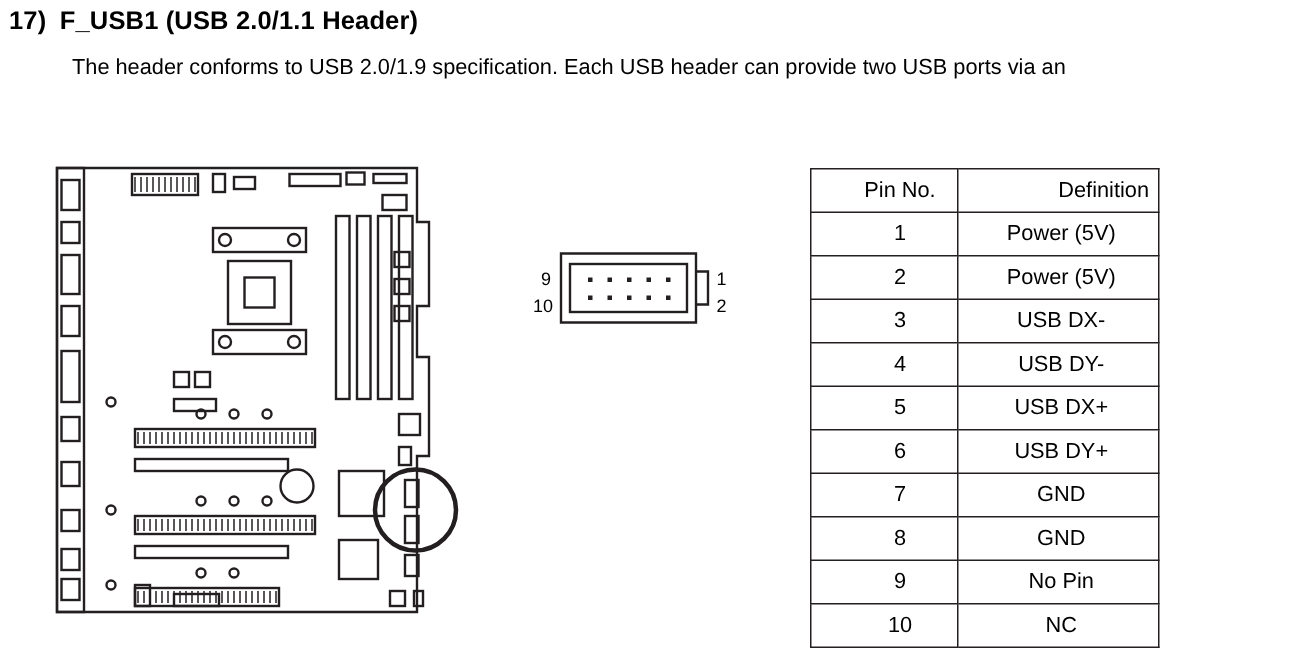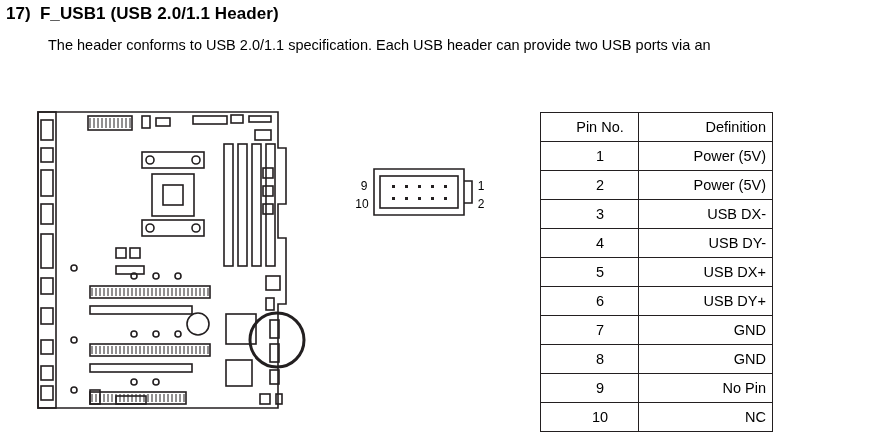--- a/index.html
+++ b/index.html
@@ -79,41 +79,41 @@
     font-weight: normal;
     background: #ffffff;
   }
   .pin-table .c-pin {
     width: 64px;
     text-align: center;
     padding-left: 27px;
   }
   .pin-table .c-def {
     width: 117px;
-    text-align: right;
+    text-align: center;
     padding-left: 10px;
   }
   .pin-table thead td {
     text-align: center;
   }
   .pin-table thead .c-def {
     text-align: right;
   }
 </style>
 </head>
 <body>
 
 <div class="page">
 
   <div class="heading">
     <span class="num">17)</span><span>F_USB1 (USB 2.0/1.1 Header)</span>
   </div>
 
   <div class="body-text">
-    <span class="line">The header conforms to USB 2.0/1.1 specification. Each USB header can provide two USB ports via an</span>
+    <span class="line">The header conforms to USB 2.0/1.9 specification. Each USB header can provide two USB ports via an</span>
   </div>
 
   <div class="mb-wrap">
     <svg width="290" height="315" viewBox="0 0 290 315" xmlns="http://www.w3.org/2000/svg">
       <g fill="none" stroke="#231f20" stroke-width="1.6">
 
         <path d="M8,4 L248,4 L248,40 L256,40 L256,96 L248,96 L248,130 L256,130 L256,196 L248,196 L248,300 L8,300 Z"></path>
 
         <rect x="8" y="4" width="18" height="296"></rect>
 

